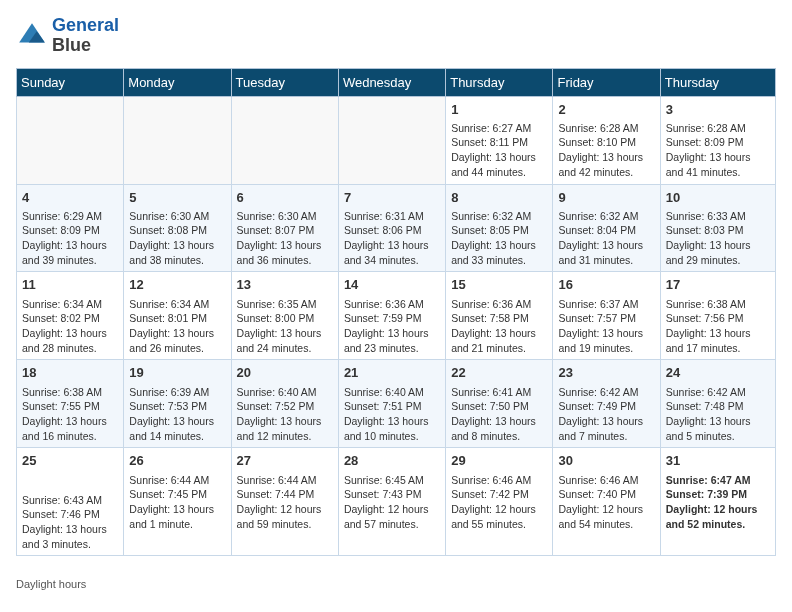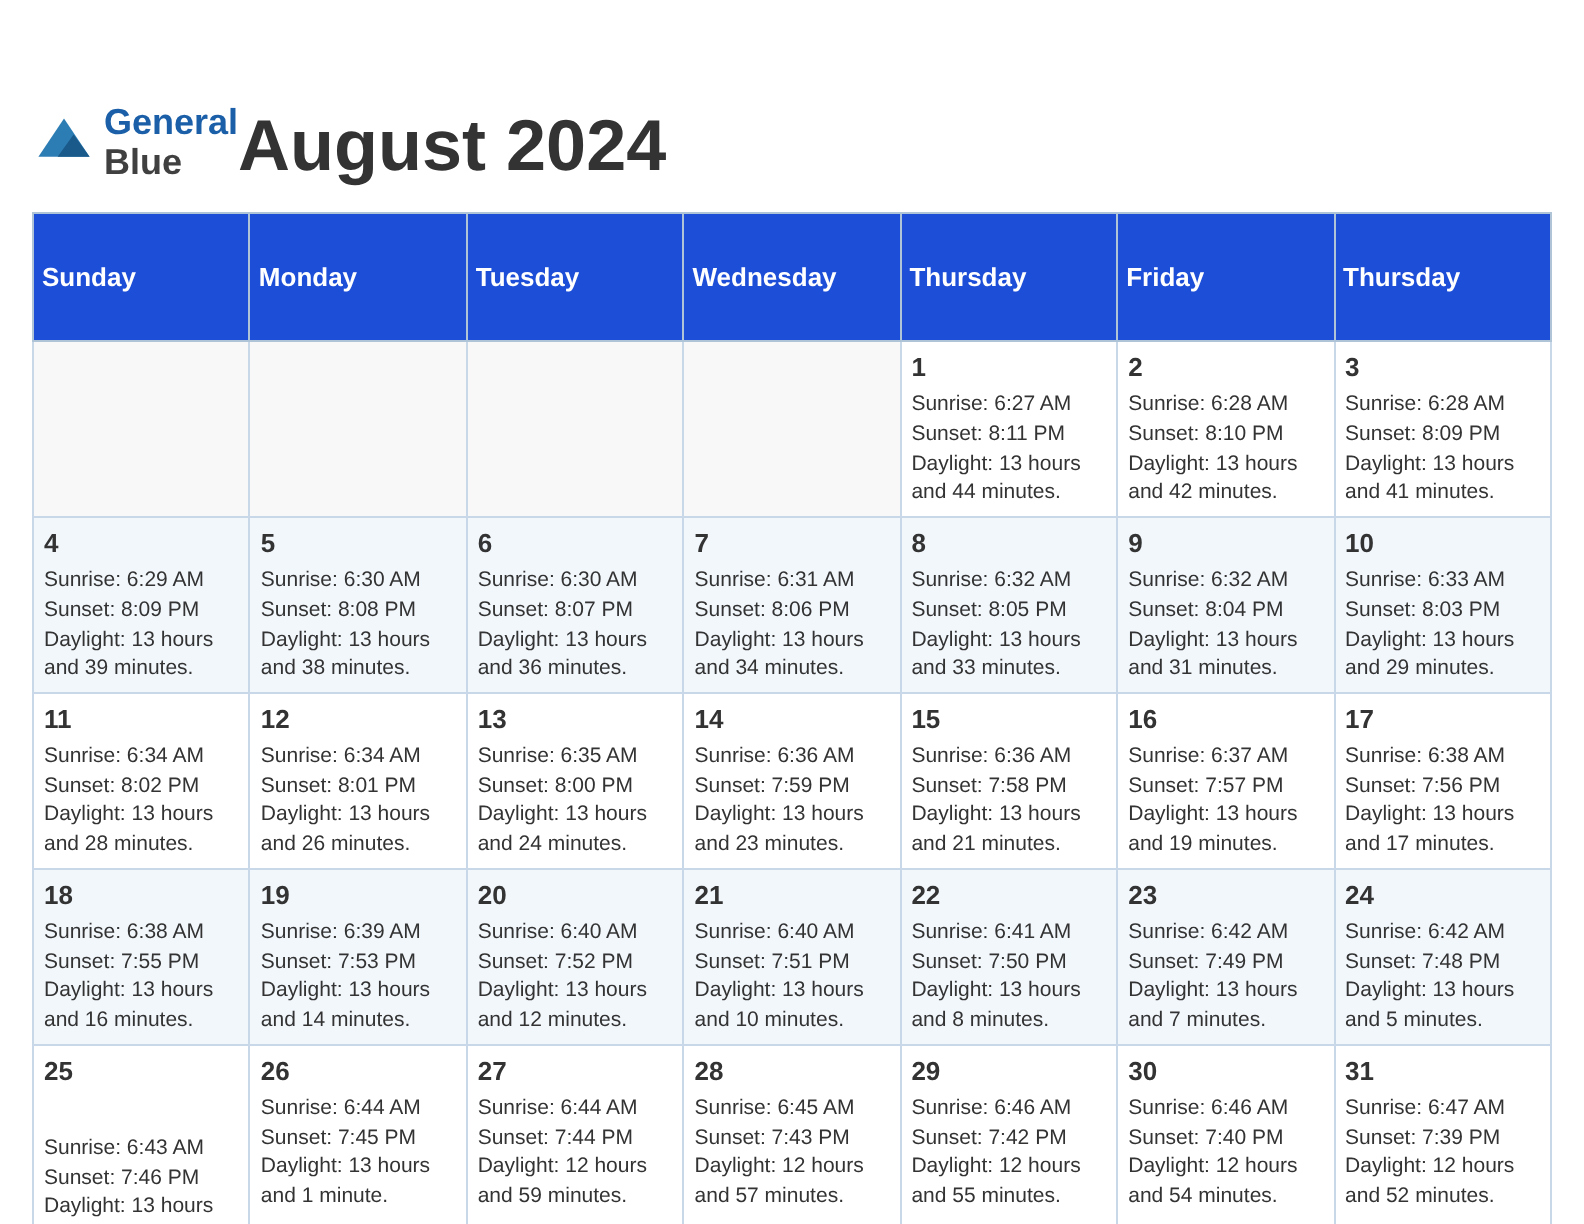--- a/index.html
+++ b/index.html
@@ -5,23 +5,23 @@
     * { box-sizing: border-box; margin: 0; padding: 0; }
     body {
       font-family: Arial, sans-serif;
       background: #fff;
       width: 792px;
       min-height: 612px;
       padding: 16px;
     }
     .header {
       display: flex;
+      justify-content: space-between;
       align-items: flex-start;
       margin-bottom: 12px;
-      margin-top: 36px;
     }
     .logo {
       display: flex;
       align-items: center;
       gap: 4px;
     }
     .logo-text {
       font-size: 18px;
       font-weight: bold;
       color: #333;
@@ -45,26 +45,26 @@
     .subtitle {
       font-size: 15px;
       color: #555;
     }
     table {
       width: 100%;
       border-collapse: collapse;
       font-size: 11px;
     }
     thead tr th {
-      background-color: #1d4ed8;
+      background-color: #0c4a6e;
       color: #fff;
-      padding: 24px 4px;
+      padding: 6px 4px;
       text-align: left;
       font-size: 13px;
-      font-weight: bold;
+      font-weight: normal;
       border: 1px solid #b0c4d8;
     }
     tbody tr td {
       border: 1px solid #c8d8e8;
       vertical-align: top;
       padding: 4px 5px;
       height: 80px;
       background: #fff;
       color: #333;
       line-height: 1.4;
@@ -99,21 +99,20 @@
     <svg class="logo-icon" viewBox="0 0 40 40">
       <polygon points="20,4 36,28 4,28" fill="#2d7db5"></polygon>
       <polygon points="26,14 36,28 16,28" fill="#1a5a8a"></polygon>
     </svg>
     <div class="logo-text">
       <div><span>General</span></div>
       <div><span style="color:#404040">Blue</span></div>
     </div>
   </div>
   <div class="title-block">
-    <div class="main-title">August 2024</div>
   </div>
 </div>
 
 <table>
   <thead>
     <tr>
     <th>Sunday</th>
         <th>Monday</th>
         <th>Tuesday</th>
         <th>Wednesday</th>
@@ -341,21 +340,21 @@
         </td>
         <td>
           <span class="day-number">30</span>
           <div class="day-info" style="white-space: pre-line;">Sunrise: 6:46 AM
 Sunset: 7:40 PM
 Daylight: 12 hours
 and 54 minutes.</div>
         </td>
         <td>
           <span class="day-number">31</span>
-          <div class="day-info" style="white-space: pre-line;">Sunrise: 6:47 AM
+          <div class="day-info" style="white-space: pre-line; font-weight: bold;">Sunrise: 6:47 AM
 Sunset: 7:39 PM
 Daylight: 12 hours
 and 52 minutes.</div>
         </td>
       </tr>
     </tbody>
 </table>
 
 <div class="footer">
   <span>Daylight hours</span>

